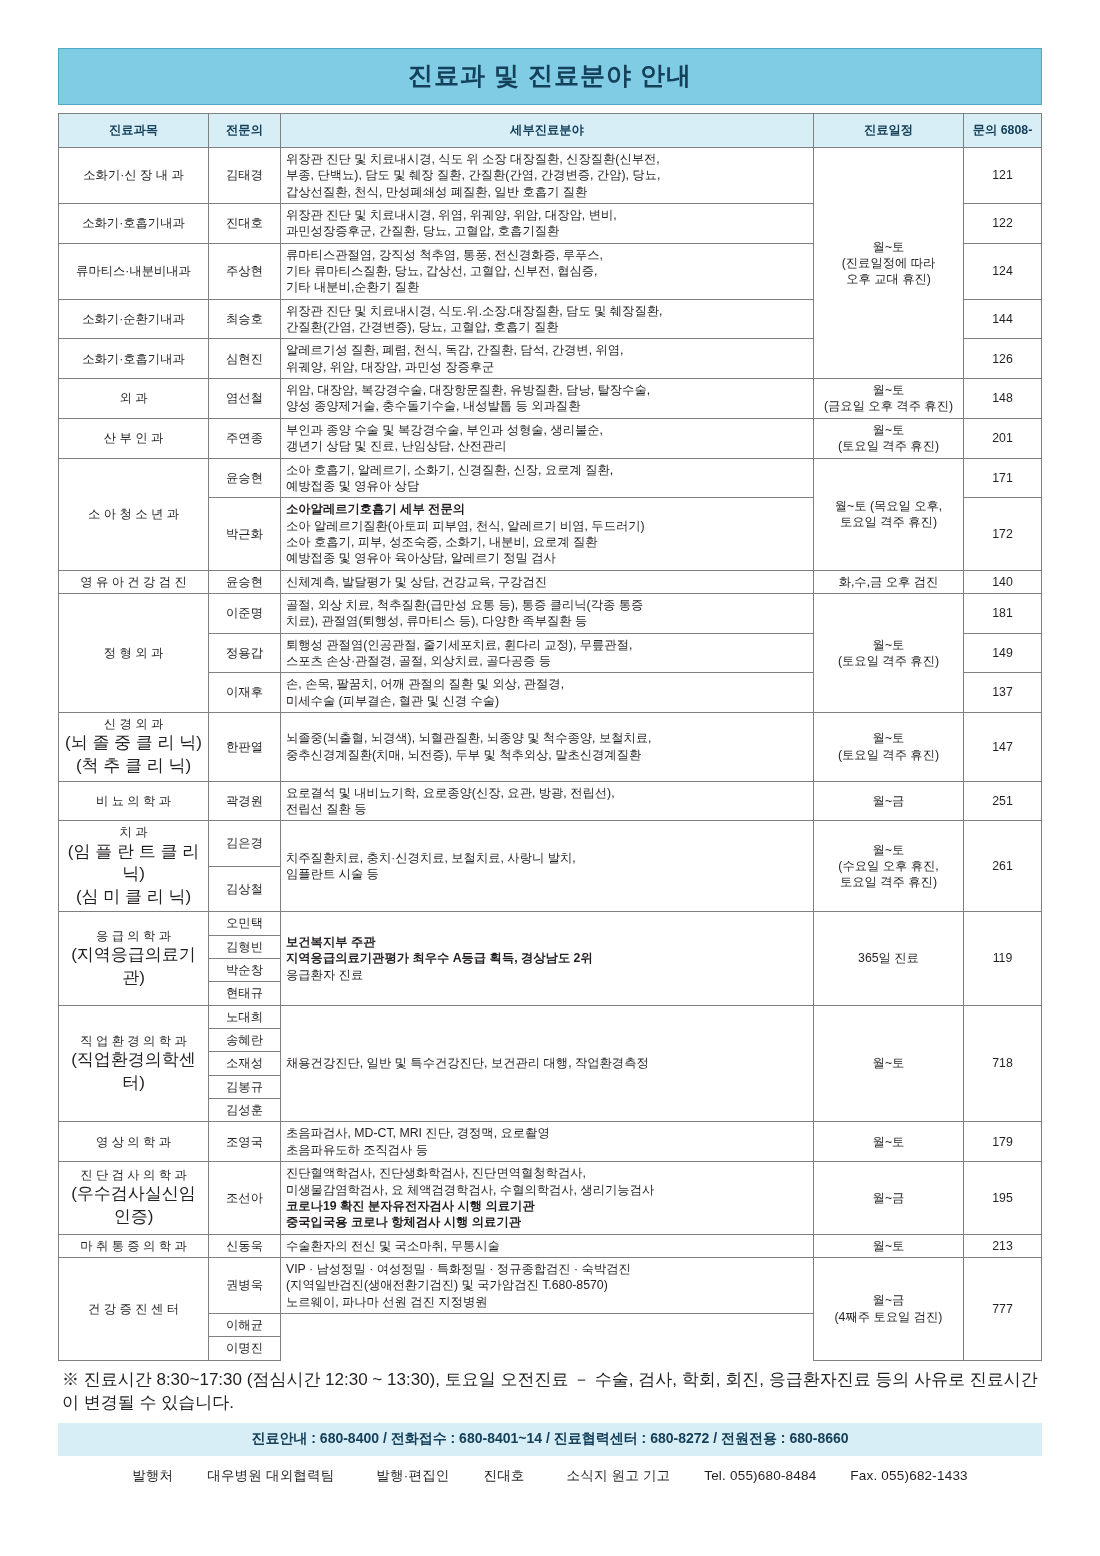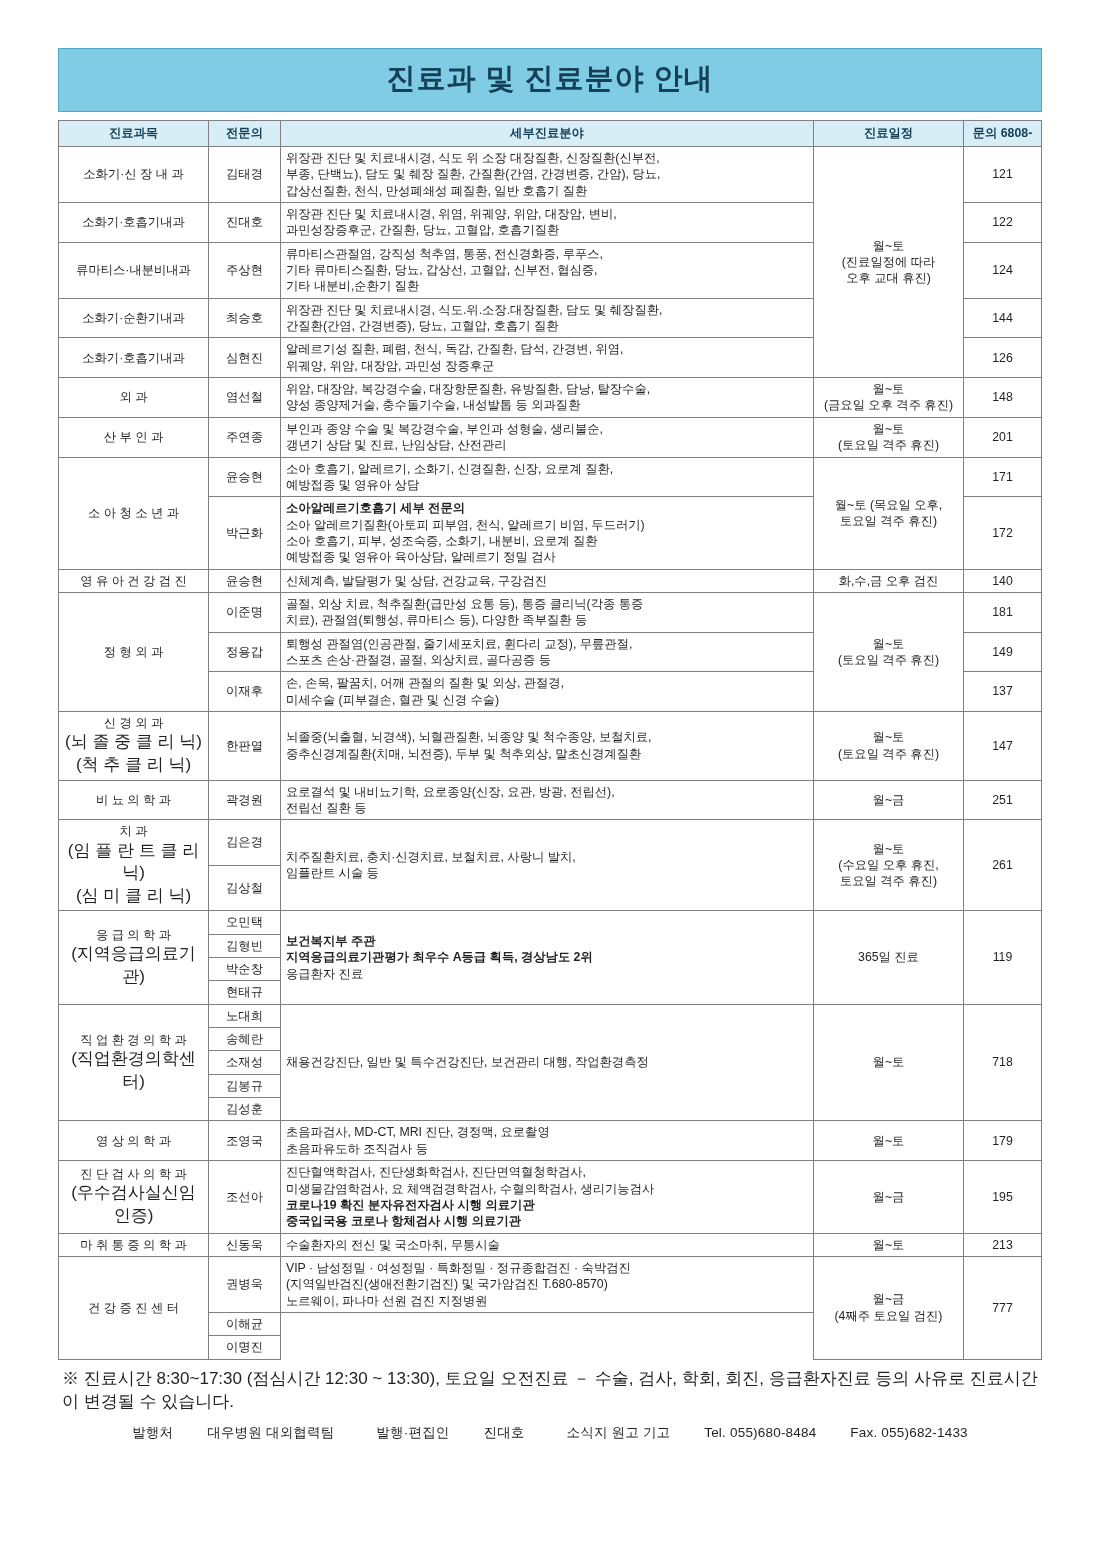--- a/index.html
+++ b/index.html
@@ -9,21 +9,21 @@
     background:#ffffff;
     font-family:"Liberation Sans", sans-serif;
     color:#231f20;
   }
   .page { width:1100px; height:1556px; padding:48px 58px 0 58px; position:relative; }
 
   .title-bar {
     background:#7fcce4;
     border:1px solid #4fa9c6;
     text-align:center;
-    font-size:29px;
+    font-size:25px;
     font-weight:bold;
     color:#15405a;
     padding:10px 0 12px 0;
     letter-spacing:1px;
   }
 
   table.main {
     width:100%;
     border-collapse:collapse;
     margin-top:8px;
@@ -34,21 +34,21 @@
     vertical-align:middle;
     padding:3px 5px;
     font-size:12.3px;
     line-height:1.33;
   }
   thead th {
     background:#d7eef6;
     text-align:center;
     font-weight:bold;
     font-size:13.5px;
-    height:26px;
+    height:34px;
     color:#15405a;
   }
   col.c-dept { width:150px; }
   col.c-doc  { width:72px; }
   col.c-field{ width:none; }
   col.c-sch  { width:150px; }
   col.c-tel  { width:78px; }
 
   td.dept {
     text-align:center;
@@ -349,20 +349,21 @@
           <td class="doc">이해균</td>
         </tr>
         <tr>
           <td class="doc">이명진</td>
         </tr>
       </tbody>
   </table>
 
   <div class="note">※ 진료시간 8:30~17:30 (점심시간 12:30 ~ 13:30), 토요일 오전진료 － 수술, 검사, 학회, 회진, 응급환자진료 등의 사유로 진료시간이 변경될 수 있습니다.</div>
 
+  <div class="contact-bar">진료안내 : 680-8400  /  전화접수 : 680-8401~14  /  진료협력센터 : 680-8272  /  전원전용 : 680-8660</div>
 
   <div class="footer">
     <span>발행처</span>
     <span class="f-gap2">&nbsp;</span>
     <span>대우병원 대외협력팀</span>
     <span class="f-gap">&nbsp;</span>
     <span>발행·편집인</span>
     <span class="f-gap2">&nbsp;</span>
     <span>진대호</span>
     <span class="f-gap">&nbsp;</span>

